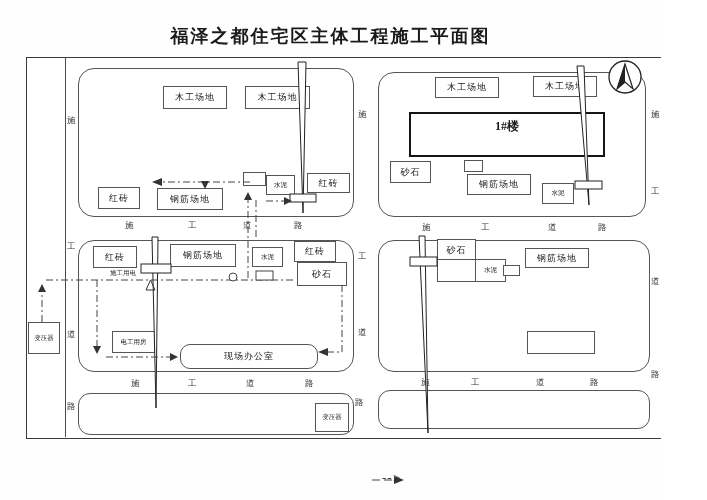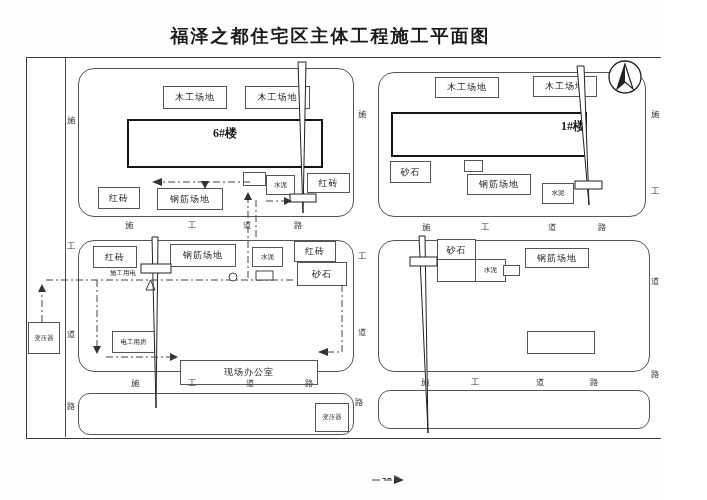--- a/index.html
+++ b/index.html
@@ -36,24 +36,21 @@
   <div class="vline" style="left:65px;top:57px;height:380px;"></div>
   <div class="vline" style="left:662px;top:75px;height:362px;"></div>
 
   <div class="block" style="left:78px;top:68px;width:274px;height:147px;"></div>
   <div class="block" style="left:378px;top:72px;width:266px;height:143px;"></div>
   <div class="block" style="left:78px;top:240px;width:274px;height:130px;"></div>
   <div class="block" style="left:378px;top:240px;width:270px;height:130px;"></div>
   <div class="block" style="left:78px;top:393px;width:274px;height:40px;border-radius:12px;"></div>
   <div class="block" style="left:378px;top:390px;width:270px;height:37px;border-radius:12px;"></div>
 
-  <div class="bldg" style="left:127px;top:119px;width:196px;height:49px;">
-      <span>6#楼</span>
-    </div>
-  <div class="bldg" style="left:391px;top:112px;width:196px;height:45px;justify-content:flex-end;">
+  <div class="bldg" style="left:409px;top:112px;width:196px;height:45px;">
       <span>1#楼</span>
     </div>
 
   <div class="box" style="left:163px;top:86px;width:62px;height:21px;">木工场地</div>
   <div class="box" style="left:245px;top:86px;width:63px;height:21px;">木工场地</div>
   <div class="box" style="left:98px;top:187px;width:40px;height:20px;">红砖</div>
   <div class="box" style="left:157px;top:188px;width:64px;height:20px;">钢筋场地</div>
   <div class="box" style="left:243px;top:172px;width:21px;height:12px;"></div>
   <div class="box tiny" style="left:266px;top:175px;width:27px;height:18px;">水泥</div>
   <div class="box" style="left:307px;top:173px;width:41px;height:18px;">红砖</div>
@@ -64,21 +61,21 @@
   <div class="box" style="left:464px;top:160px;width:17px;height:10px;"></div>
   <div class="box" style="left:467px;top:174px;width:62px;height:19px;">钢筋场地</div>
   <div class="box tiny" style="left:542px;top:183px;width:30px;height:19px;">水泥</div>
 
   <div class="box" style="left:93px;top:246px;width:42px;height:20px;">红砖</div>
   <div class="box" style="left:170px;top:244px;width:64px;height:21px;">钢筋场地</div>
   <div class="box tiny" style="left:252px;top:247px;width:29px;height:18px;">水泥</div>
   <div class="box" style="left:294px;top:241px;width:40px;height:19px;">红砖</div>
   <div class="box" style="left:297px;top:262px;width:48px;height:22px;">砂石</div>
   <div class="box tiny" style="left:112px;top:331px;width:41px;height:20px;">电工用房</div>
-  <div class="box" style="left:180px;top:360px;width:136px;height:23px;">现场办公室</div>
+  <div class="box" style="left:180px;top:344px;width:136px;height:23px;border-radius:10px;">现场办公室</div>
   <div class="freetext" style="left:110px;top:270px;">施工用电</div>
 
   <div class="box" style="left:437px;top:239px;width:37px;height:20px;">砂石</div>
   <div class="box" style="left:437px;top:259px;width:39px;height:21px;"></div>
   <div class="box tiny" style="left:475px;top:259px;width:29px;height:21px;">水泥</div>
   <div class="box" style="left:503px;top:265px;width:15px;height:9px;"></div>
   <div class="box" style="left:525px;top:248px;width:62px;height:18px;">钢筋场地</div>
   <div class="box" style="left:527px;top:331px;width:66px;height:21px;"></div>
 
   <div class="box tiny" style="left:315px;top:403px;width:32px;height:27px;">变压器</div>

